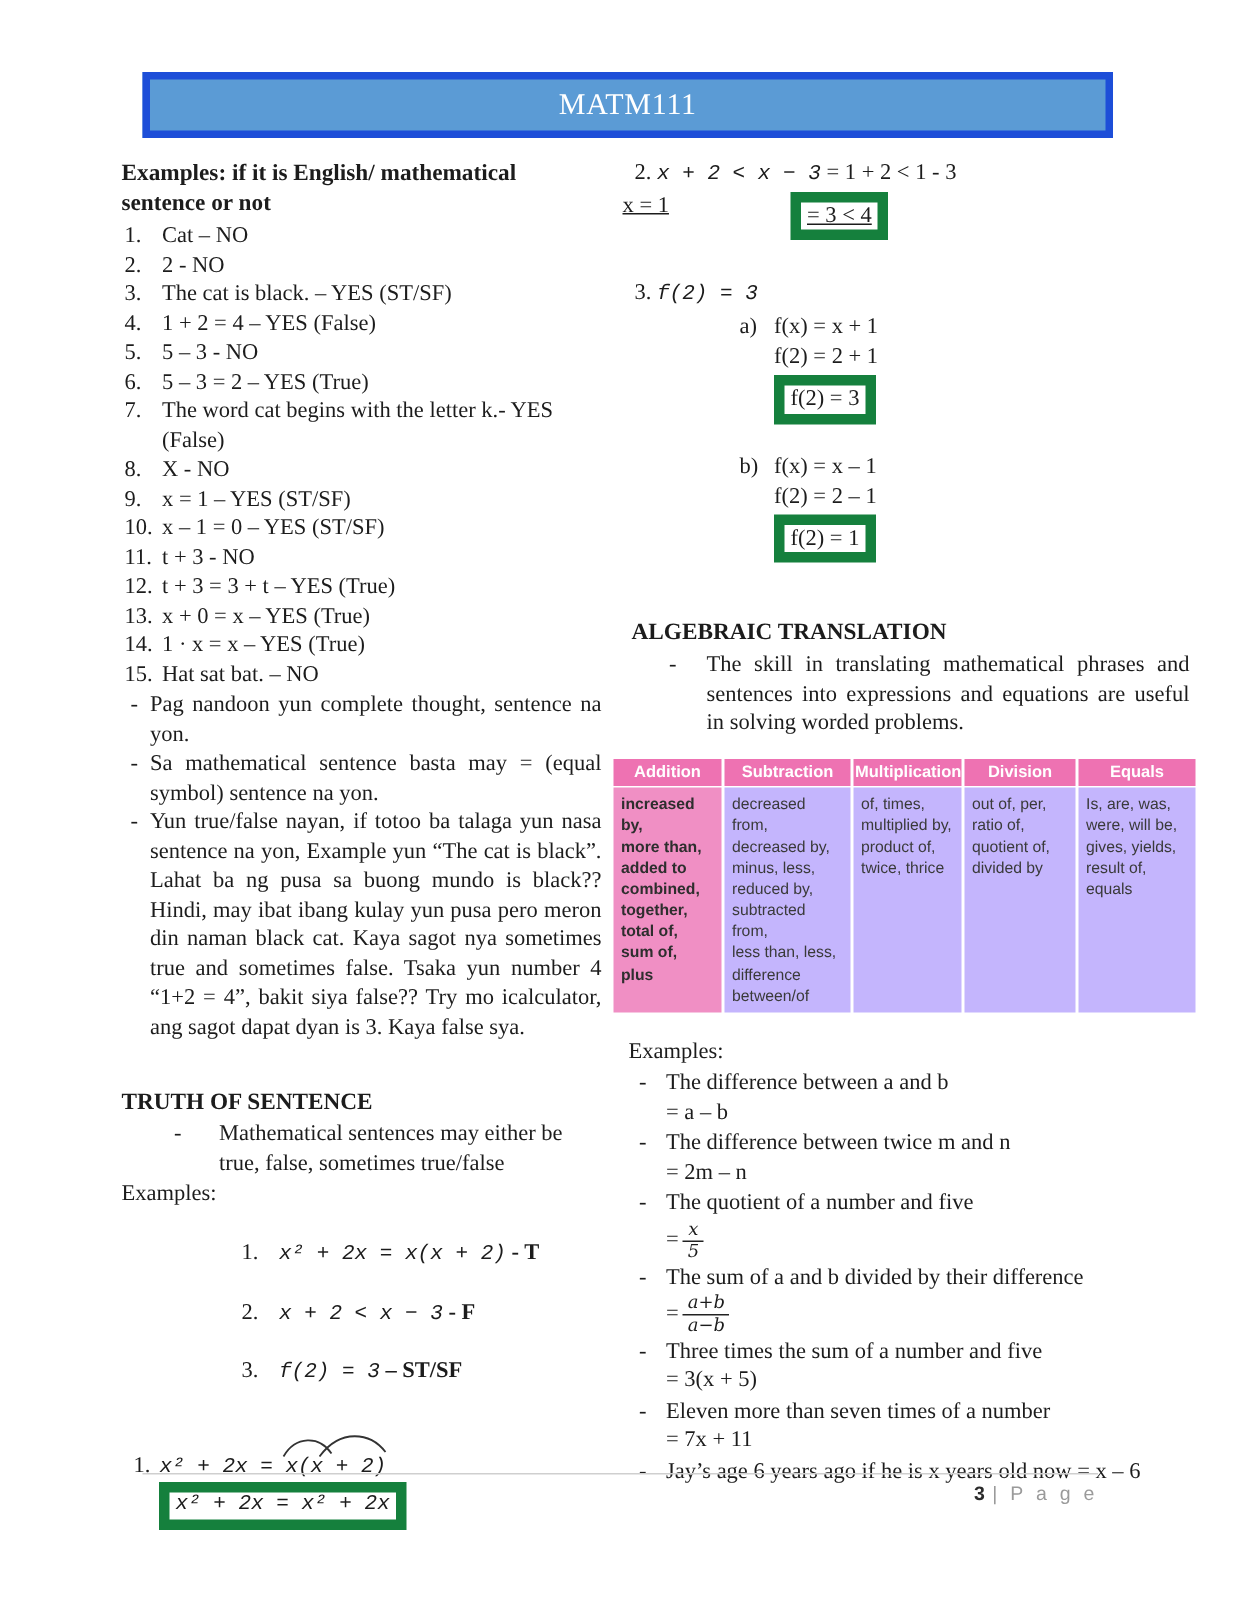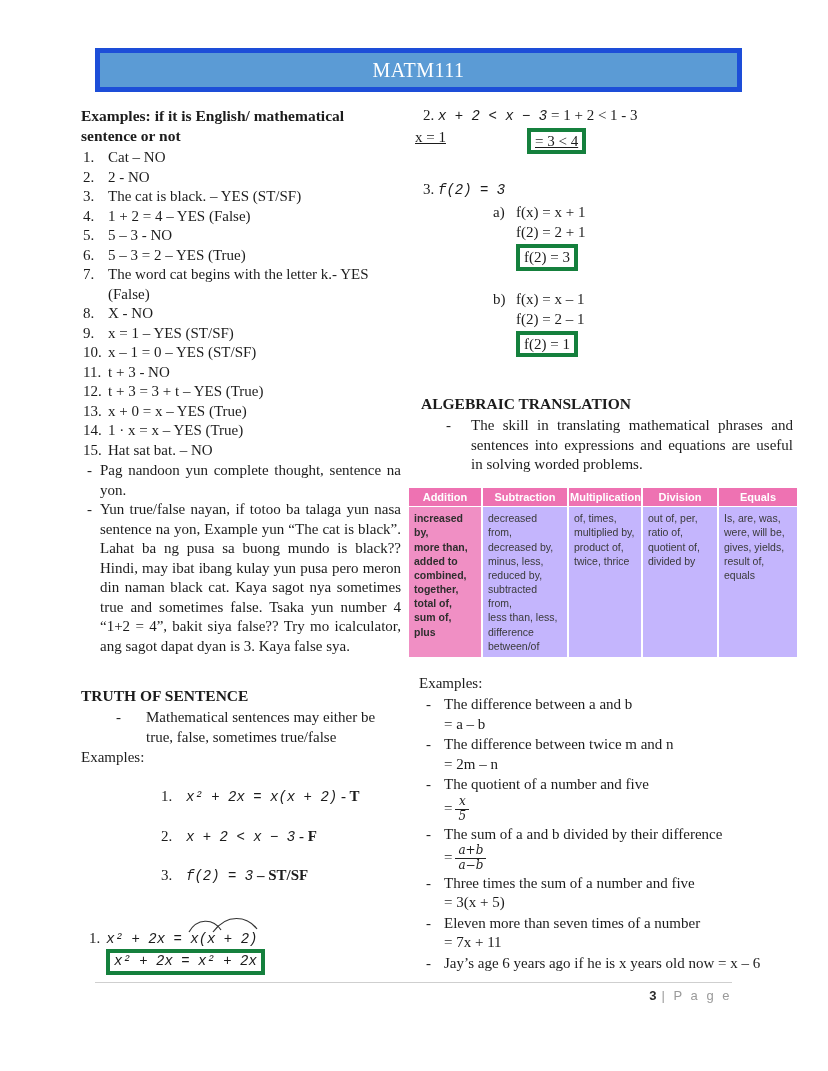--- a/index.html
+++ b/index.html
@@ -35,21 +35,21 @@
   .truth{margin-top:30px;}
   ul.truth-bullet{list-style:none;margin:2px 0 0 0;padding:0;}
   ul.truth-bullet li{position:relative;padding-left:65px;}
   ul.truth-bullet li::before{content:"-";position:absolute;left:35px;}
   .examples-label{margin-top:1px;}
   ol.mathlist{list-style:none;margin:1px 0 0 0;padding:0;counter-reset:m;}
   ol.mathlist li{position:relative;padding-left:105px;counter-increment:m;line-height:1.4;margin-top:18px;}
   ol.mathlist li::before{content:counter(m) ".";position:absolute;left:80px;}
   .math{font-family:Liberation Mono, monospace;font-style:italic;font-size:14px;}
   .bold{font-weight:bold;}
-  .boxed{display:inline-block;border:4px solid #15803d;padding:0 4px;line-height:1.25;}
+  .boxed{display:inline-block;border:7px solid #15803d;padding:0 4px;line-height:1.25;}
   
   .work{margin-top:42px;padding-left:8px;}
   .work-line1{position:relative;display:inline-block;}
   .work-num{margin-right:6px;}
   .arcs{position:absolute;top:-13px;left:96px;}
   .work-line2{margin-left:17px;margin-top:1px;}
   
   .ex2-line1{padding-left:8px;}
   .ex2-line2{display:flex;margin-top:2px;text-decoration:underline;}
   .ex2-x{width:112px;flex:none;}
@@ -118,20 +118,21 @@
         <li><span>x – 1 = 0 – YES (ST/SF)</span></li>
         <li><span>t + 3 - NO</span></li>
         <li><span>t + 3 = 3 + t – YES (True)</span></li>
         <li><span>x + 0 = x – YES (True)</span></li>
         <li><span>1 · x = x – YES (True)</span></li>
         <li><span>Hat sat bat. – NO</span></li>
       </ol>
 
       <ul class="dashlist">
         <li><span>Pag nandoon yun complete thought, sentence na yon.</span></li>
+        <li><span>Sa mathematical sentence basta may = (equal symbol) sentence na yon.</span></li>
         <li><span>Yun true/false nayan, if totoo ba talaga yun nasa sentence na yon, Example yun “The cat is black”. Lahat ba ng pusa sa buong mundo is black?? Hindi, may ibat ibang kulay yun pusa pero meron din naman black cat. Kaya sagot nya sometimes true and sometimes false. Tsaka yun number 4 “1+2 = 4”, bakit siya false?? Try mo icalculator, ang sagot dapat dyan is 3. Kaya false sya.</span></li>
       </ul>
 
       <div class="truth">
         <h3 class="sect">TRUTH OF SENTENCE</h3>
         <ul class="truth-bullet">
           <li><span>Mathematical sentences may either be true, false, sometimes true/false</span></li>
         </ul>
         <div class="examples-label">Examples:</div>
         <ol class="mathlist">

